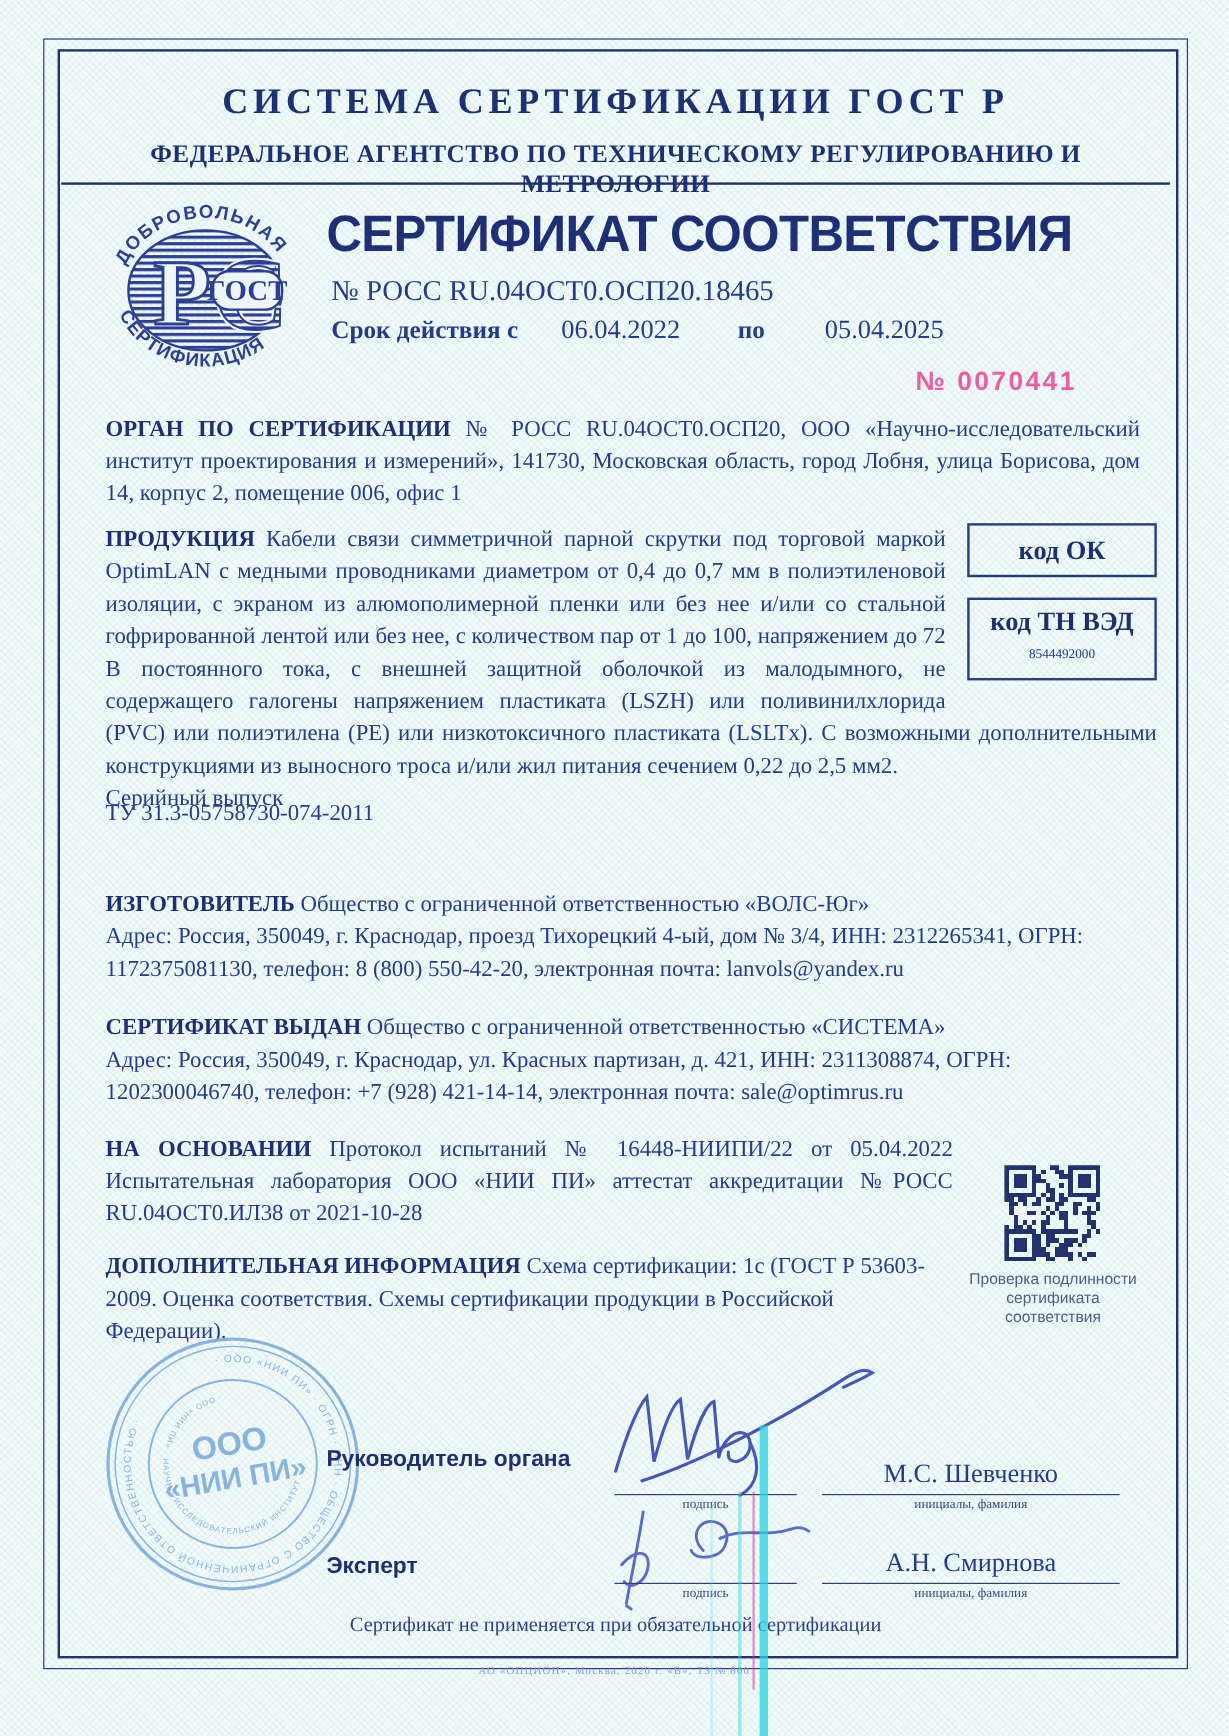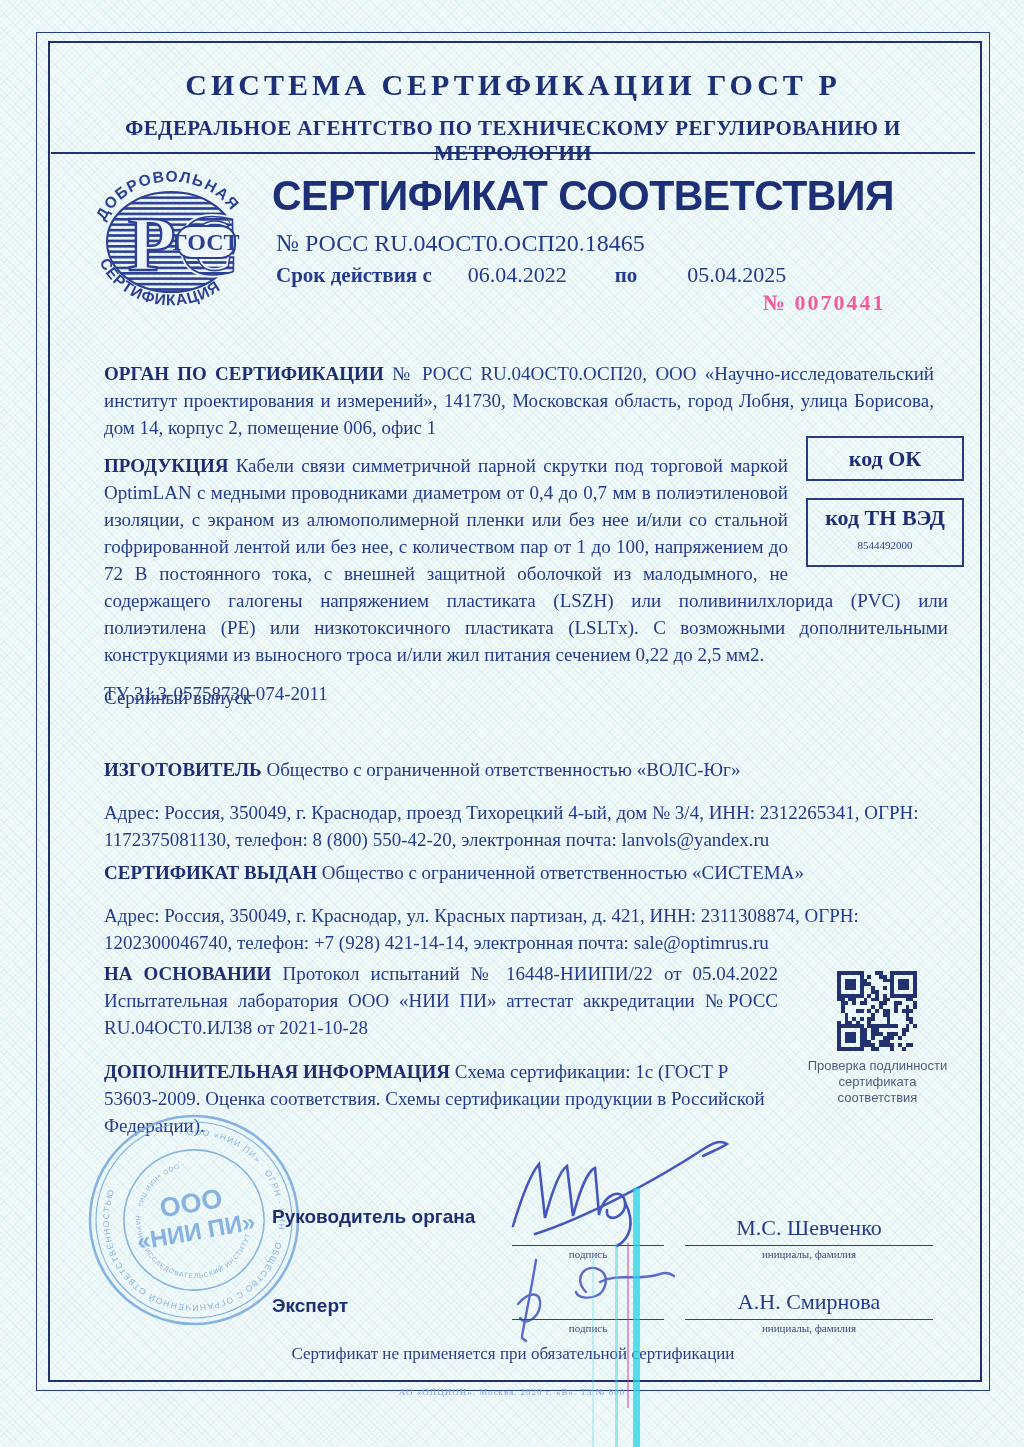--- a/index.html
+++ b/index.html
@@ -21,25 +21,25 @@
   .hdr2{margin-top:14px;font-size:21px;font-weight:bold;letter-spacing:.4px;color:#1d2f77;}
   
   .cert-title{left:272px;top:172px;font-family:"Liberation Sans",sans-serif;font-size:41px;font-weight:bold;
               letter-spacing:-.5px;color:#1d2f77;transform:scaleY(1.04);}
   .cert-no{left:276px;top:230px;font-size:24px;color:#243a8c;}
   .validity{left:276px;top:262px;font-size:22px;color:#243a8c;display:flex;align-items:baseline;}
   .validity .vl{font-weight:bold;font-size:21px;}
   .validity .d1{margin-left:36px;}
   .validity .pm{margin-left:48px;font-weight:bold;font-size:21px;}
   .validity .d2{margin-left:50px;}
-  .blank-no{left:763px;top:290px;font-family:Liberation Serif, serif;font-size:22px;font-weight:bold;
+  .blank-no{left:763px;top:305px;font-family:Liberation Sans, sans-serif;font-size:22px;font-weight:bold;
             letter-spacing:2px;color:#f05ba2;}
   
   .sec{line-height:27px;font-size:19px;color:#243a8c;}
-  .sec p{margin:16px;font-family:Liberation Serif, serif;}
+  .sec p{margin:0;font-family:Liberation Serif, serif;}
   .jt{text-align:justify;}
   .lbl{font-weight:bold;color:#1d2e73;}
   .organ{left:88px;top:344px;width:862px;}
   .product{left:88px;top:436px;width:876px;}
   .codes{float:right;width:158px;margin-left:18px;margin-bottom:6px;}
   .codebox{border:2px solid #2a3b86;text-align:center;padding:4px 2px 6px 2px;}
   .codebox .cl{font-weight:bold;font-size:22px;color:#1d2e73;}
   .codebox .cv{font-size:11px;margin-top:1px;}
   .codebox1{margin-bottom:17px;padding:7px 2px;}
   .serial{margin-top:0;}

